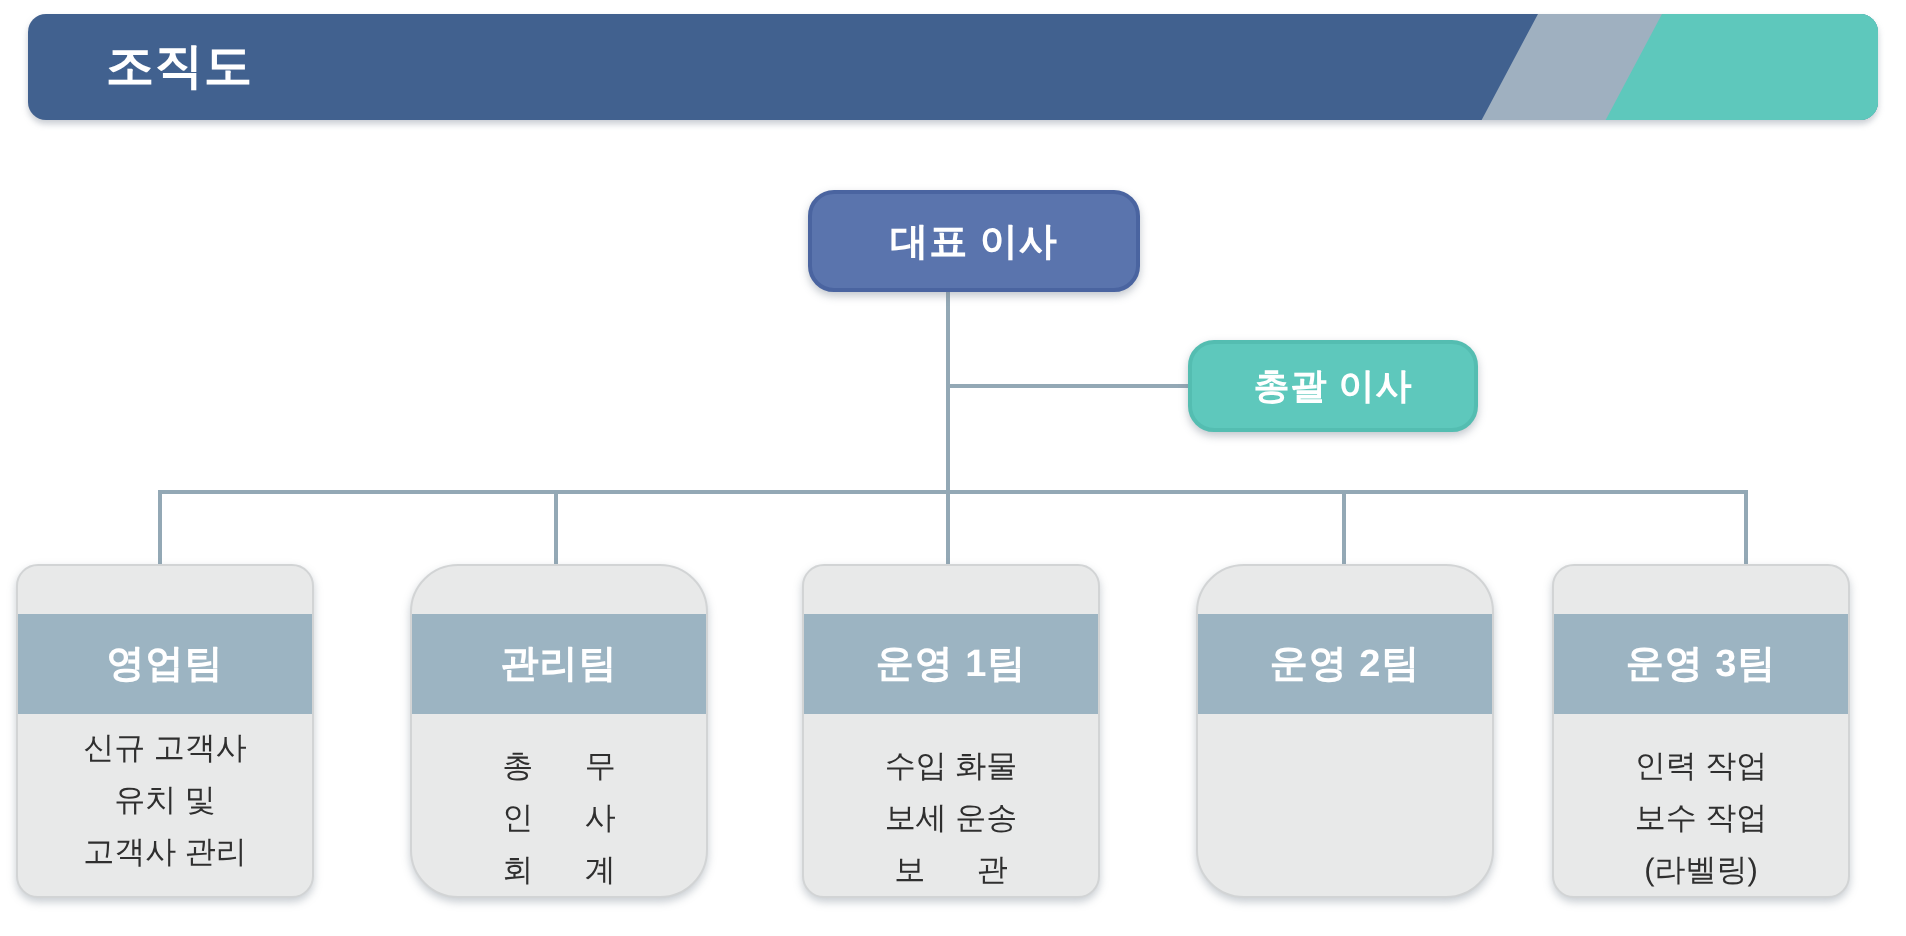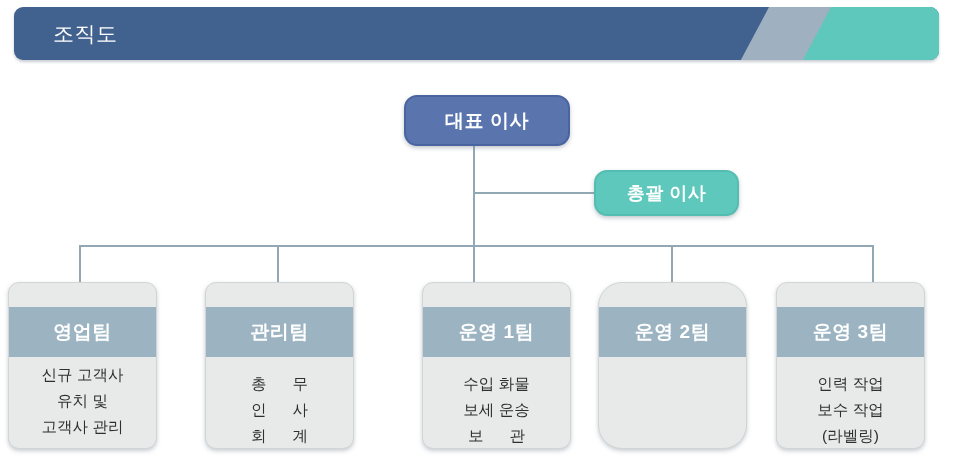--- a/index.html
+++ b/index.html
@@ -60,22 +60,22 @@
     height: 100%;
     background: #5ec8bc;
   }
   .banner-title {
     position: absolute;
     left: 39px;
     top: 0;
     height: 53px;
     line-height: 53px;
     color: #ffffff;
-    font-size: 21px;
-    font-weight: normal;
+    font-size: 24px;
+    font-weight: bold;
     letter-spacing: 0.5px;
     white-space: nowrap;
     z-index: 5;
   }
 
   
   .line {
     position: absolute;
     background: #93a8b5;
   }
@@ -156,22 +156,22 @@
   .team-line {
     color: #2f2f2f;
     font-size: 15.5px;
     line-height: 26px;
     white-space: pre;
     text-align: center;
   }
   .team-body.pad-top { justify-content: flex-end; padding-top: 14px; }
 
   .team-1 { left: 8px; }
-  .team-2 { left: 205px; }
-  .team-3 { left: 422px; }
+  .team-2 { left: 205px; border-radius: 24px; }
+  .team-3 { left: 401px; }
   .team-4 { left: 598px; border-radius: 24px; }
   .team-5 { left: 776px; }
 </style>
 </head>
 <body>
 
 <div id="page">
 
   <div class="banner">
     <div class="banner-stripe"></div>

